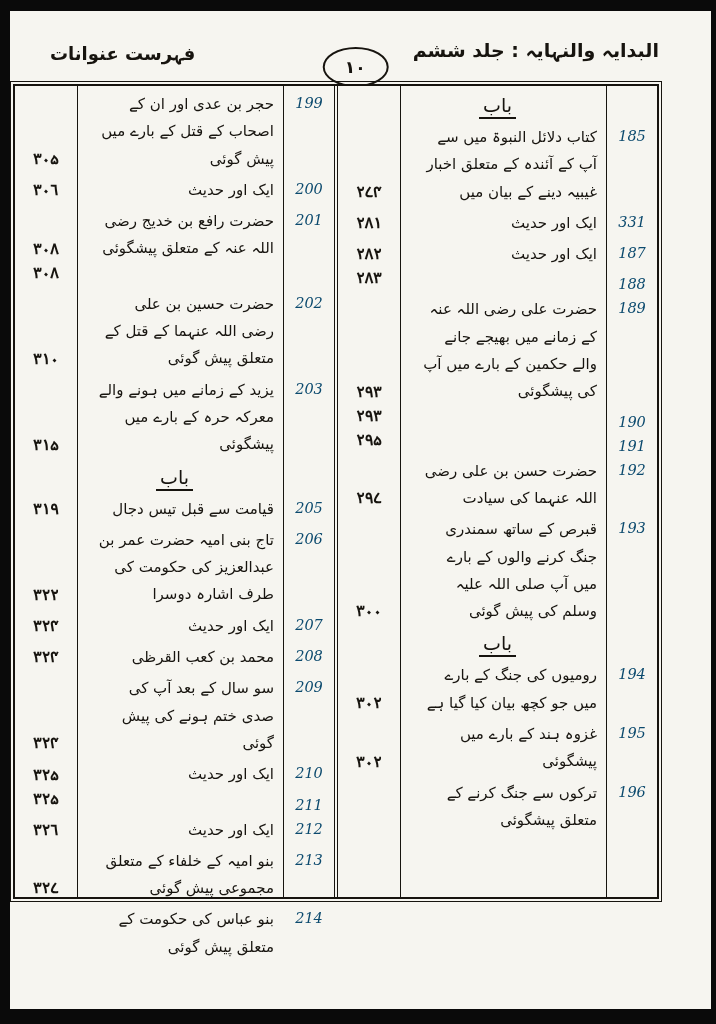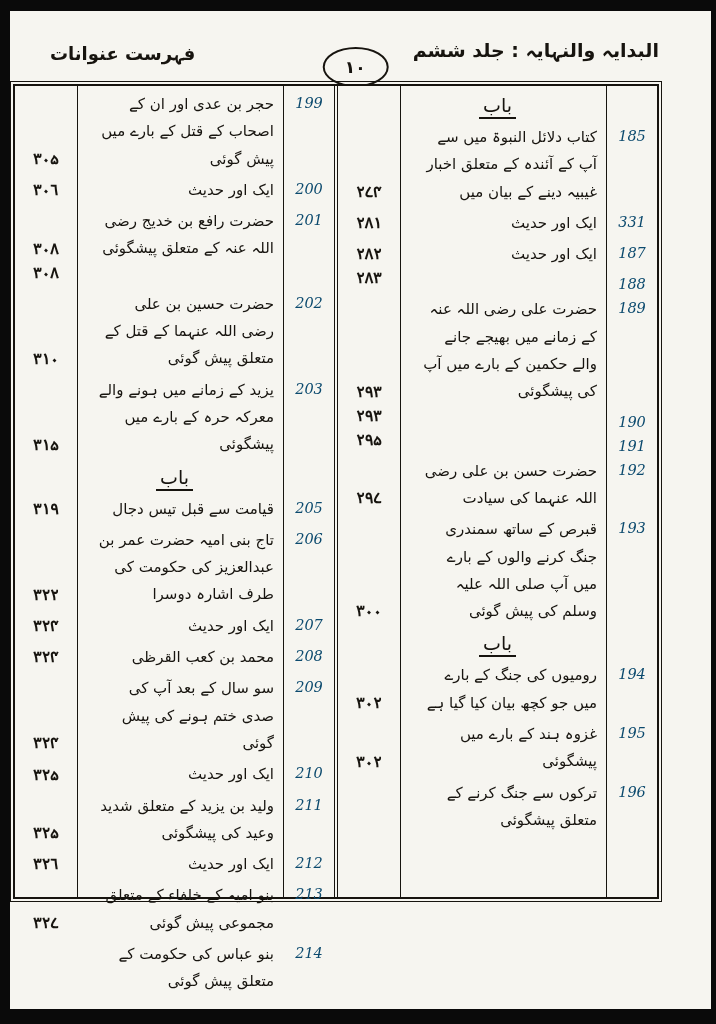--- a/index.html
+++ b/index.html
@@ -222,21 +222,20 @@
             <div class="txt">سو سال کے بعد آپ کی صدی ختم ہونے کی پیش گوئی</div>
             <div class="sn">209</div>
           </div>
           <div class="entry">
             <div class="pg">۳۲۵</div>
             <div class="txt">ایک اور حدیث</div>
             <div class="sn">210</div>
           </div>
           <div class="entry">
             <div class="pg">۳۲۵</div>
-            <div class="txt">ولید بن یزید کے متعلق شدید وعید کی پیشگوئی</div>
             <div class="sn">211</div>
           </div>
           <div class="entry">
             <div class="pg">۳۲۶</div>
             <div class="txt">ایک اور حدیث</div>
             <div class="sn">212</div>
           </div>
           <div class="entry">
             <div class="pg">۳۲۷</div>
             <div class="txt">بنو امیہ کے خلفاء کے متعلق مجموعی پیش گوئی</div>

